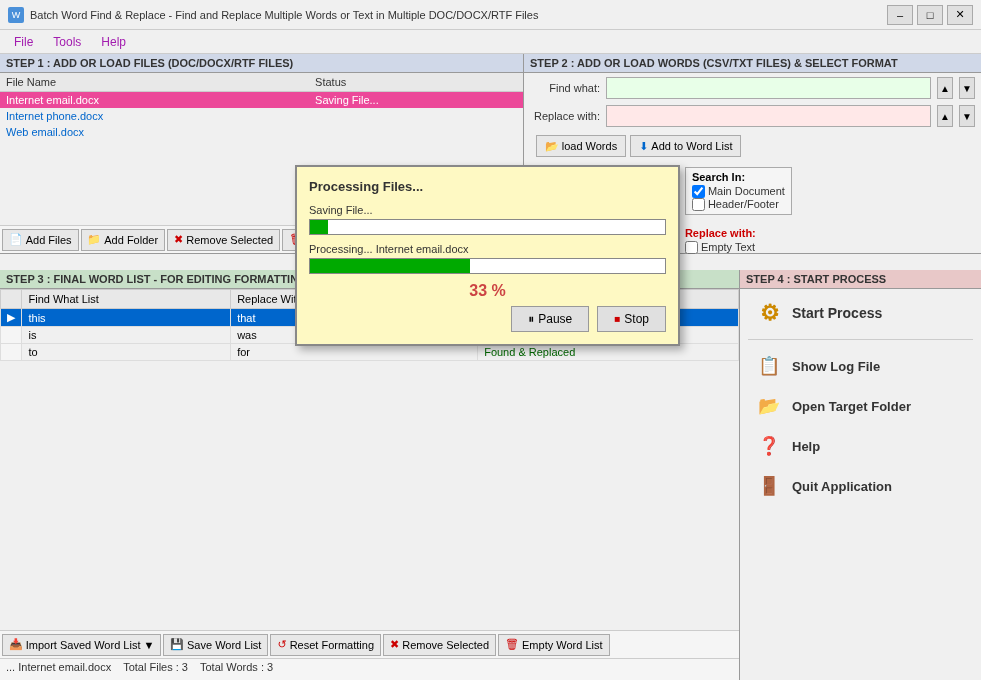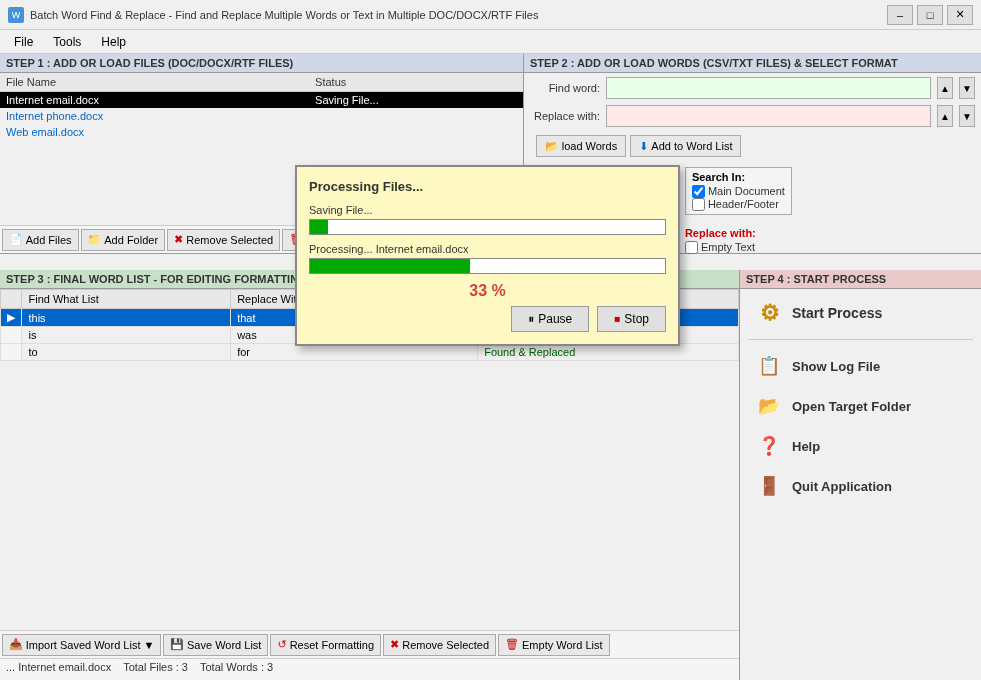--- a/index.html
+++ b/index.html
@@ -8,36 +8,36 @@
     
     .title-bar { background: #f0f0f0; height: 30px; display: flex; align-items: center; padding: 0 8px; border-bottom: 1px solid #ccc; }
     .title-bar .app-icon { width: 16px; height: 16px; background: #4a90d9; border-radius: 2px; margin-right: 6px; display: flex; align-items: center; justify-content: center; color: white; font-size: 9px; }
     .title-bar .title-text { flex: 1; font-size: 11px; color: #333; }
     .title-bar .window-controls { display: flex; gap: 4px; }
     .title-bar .win-btn { width: 26px; height: 20px; border: 1px solid #aaa; background: #e0e0e0; cursor: pointer; font-size: 11px; display: flex; align-items: center; justify-content: center; }
     .title-bar .win-btn.close { background: #e0e0e0; }
     
     
     .menu-bar { height: 24px; background: #f0f0f0; display: flex; align-items: center; padding: 0 4px; border-bottom: 1px solid #ccc; }
-    .menu-item { padding: 2px 10px; cursor: pointer; font-size: 12px; color: #000000; }
+    .menu-item { padding: 2px 10px; cursor: pointer; font-size: 12px; color: #a21caf; }
     
     
     .main-content { display: flex; flex-direction: column; height: calc(680px - 54px); gap: 16px; }
     
     
     .steps-row1 { display: flex; height: 200px; border-bottom: 1px solid #999; }
     
     
     .step1-panel { width: 524px; border-right: 1px solid #999; display: flex; flex-direction: column; }
     .step-header { background: #d0d8e8; padding: 3px 6px; font-weight: bold; font-size: 11px; color: #333; border-bottom: 1px solid #999; }
     .step1-content { flex: 1; overflow: hidden; }
     .file-table { width: 100%; border-collapse: collapse; }
     .file-table th { background: #e8e8e8; border-bottom: 1px solid #ccc; padding: 3px 6px; text-align: left; font-size: 11px; font-weight: normal; color: #333; }
     .file-table td { padding: 2px 6px; font-size: 11px; }
-    .file-table tr.selected td { background: #000000; color: white; margin-top: 40px; }
+    .file-table tr.selected td { background: #ec4899; color: white; margin-top: 40px; }
     .file-table tr:not(.selected) td { color: #0066cc; }
     .step1-toolbar { height: 28px; background: #f5f5f5; border-top: 1px solid #ccc; display: flex; align-items: center; padding: 0 2px; gap: 2px; }
     .toolbar-btn { height: 22px; padding: 0 6px; font-size: 11px; background: #e8e8e8; border: 1px solid #aaa; cursor: pointer; display: flex; align-items: center; gap: 3px; white-space: nowrap; }
     
     
     .step2-panel { flex: 1; display: flex; flex-direction: column; }
     .step2-content { flex: 1; padding: 4px 6px; display: flex; flex-direction: column; gap: 4px; position: relative; }
     .find-replace-row { display: flex; align-items: center; gap: 6px; }
     .find-replace-row label { font-size: 11px; color: #333; min-width: 70px; text-align: right; }
     .find-replace-input { flex: 1; height: 22px; border: 1px solid #aaa; background: #e8ffe8; padding: 0 4px; font-size: 11px; }
@@ -159,21 +159,21 @@
           <span>Filter List</span>
           <span>▼</span>
         </button>
       </div>
     </div>
 
     <div class="step2-panel">
       <div class="step-header">STEP 2 : ADD OR LOAD WORDS (CSV/TXT FILES) &amp; SELECT FORMAT</div>
       <div class="step2-content">
         <div class="find-replace-row">
-          <label>Find word:</label>
+          <label>Find what:</label>
           <input class="find-replace-input" type="text" value="" style="width: 240px;">
           <button class="scroll-btn">▲</button>
           <button class="scroll-btn">▼</button>
         </div>
         <div class="find-replace-row" style="margin-top:2px;">
           <label>Replace with:</label>
           <input class="find-replace-input replace" type="text" value="" style="width: 240px;">
           <button class="scroll-btn">▲</button>
           <button class="scroll-btn">▼</button>
         </div>

